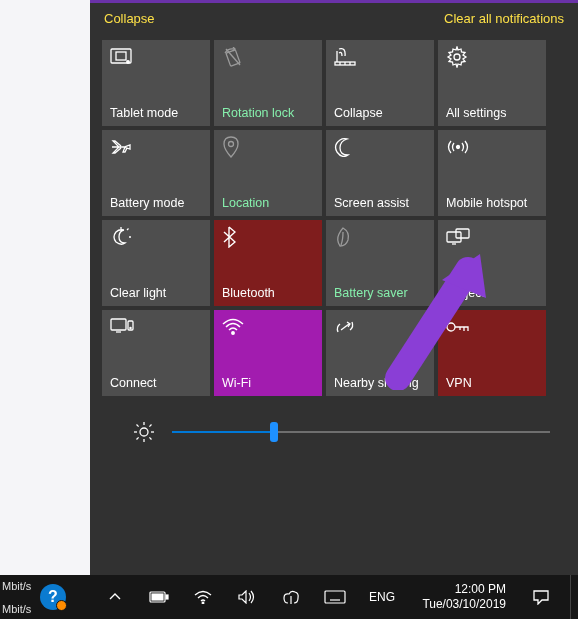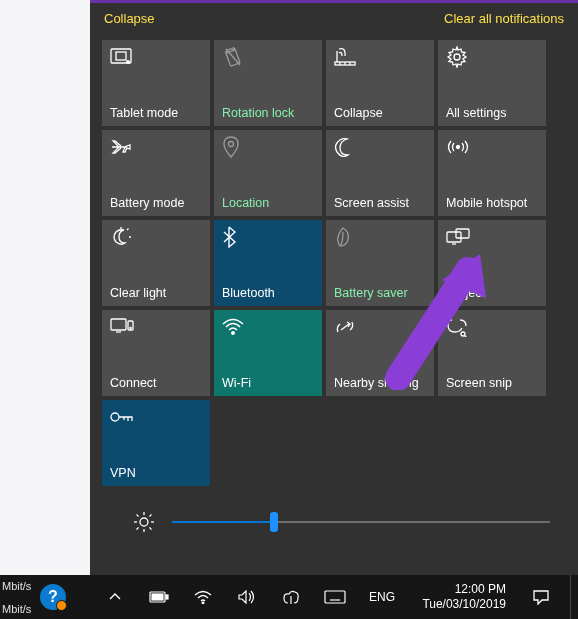--- a/index.html
+++ b/index.html
@@ -34,32 +34,32 @@
   }
   .ac-top span { cursor: pointer; }
   .tiles {
     display: grid;
     grid-template-columns: repeat(4, 108px);
     grid-auto-rows: 86px;
     gap: 4px;
     padding: 0 12px;
   }
   .tile {
-    background: #0c4a6e;
+    background: #7f1d1d;
     position: relative;
     padding: 6px 6px 6px 8px;
     display: flex;
     flex-direction: column;
     justify-content: space-between;
     cursor: pointer;
     color: #fff;
   }
   .tile.dim { background: #4e4e4e; }
   .tile.disabled { color: #86efac; }
-  .tile.active { background: #0f766e; }
+  .tile.active { background: #a21caf; }
   .tile .ic { height: 22px; display: flex; align-items: center; }
   .tile .lbl { font-size: 12.5px; white-space: nowrap; }
   svg { display: block; }
   
   .brightness {
     display: flex;
     align-items: center;
     gap: 16px;
     padding: 24px 28px 0 42px;
   }
@@ -264,31 +264,20 @@
         <div class="tile dim">
           <span class="ic">
             <svg width="22" height="18" viewBox="0 0 22 18" fill="none" stroke="#fff" stroke-width="1.3">
               <path d="M4 14 Q2 9 6 6"></path>
               <path d="M18 4 Q20 9 16 12"></path>
               <path d="M7 12 L15 6"></path>
               <polyline points="13,4 16,6 14,9"></polyline>
             </svg>
           </span>
           <span class="lbl">Nearby sharing</span>
-        </div>
-        <div class="tile dim">
-          <span class="ic">
-            <svg width="22" height="20" viewBox="0 0 22 20" fill="none" stroke="#fff" stroke-width="1.3">
-              <path d="M6 3 Q2 3 2 8 Q2 15 9 15 Q14 15 16 11"></path>
-              <path d="M14 3 Q20 3 20 9"></path>
-              <circle cx="17" cy="17" r="2"></circle>
-              <line x1="18.5" y1="18.5" x2="21" y2="21"></line>
-            </svg>
-          </span>
-          <span class="lbl">Screen snip</span>
         </div>
         <div class="tile">
           <span class="ic">
             <svg width="24" height="16" viewBox="0 0 24 16" fill="none" stroke="#fff" stroke-width="1.3">
               <circle cx="5" cy="8" r="4"></circle>
               <path d="M9 8 L22 8 L22 12 M18 8 L18 12 M14 8 L14 11"></path>
             </svg>
           </span>
           <span class="lbl">VPN</span>
         </div>

